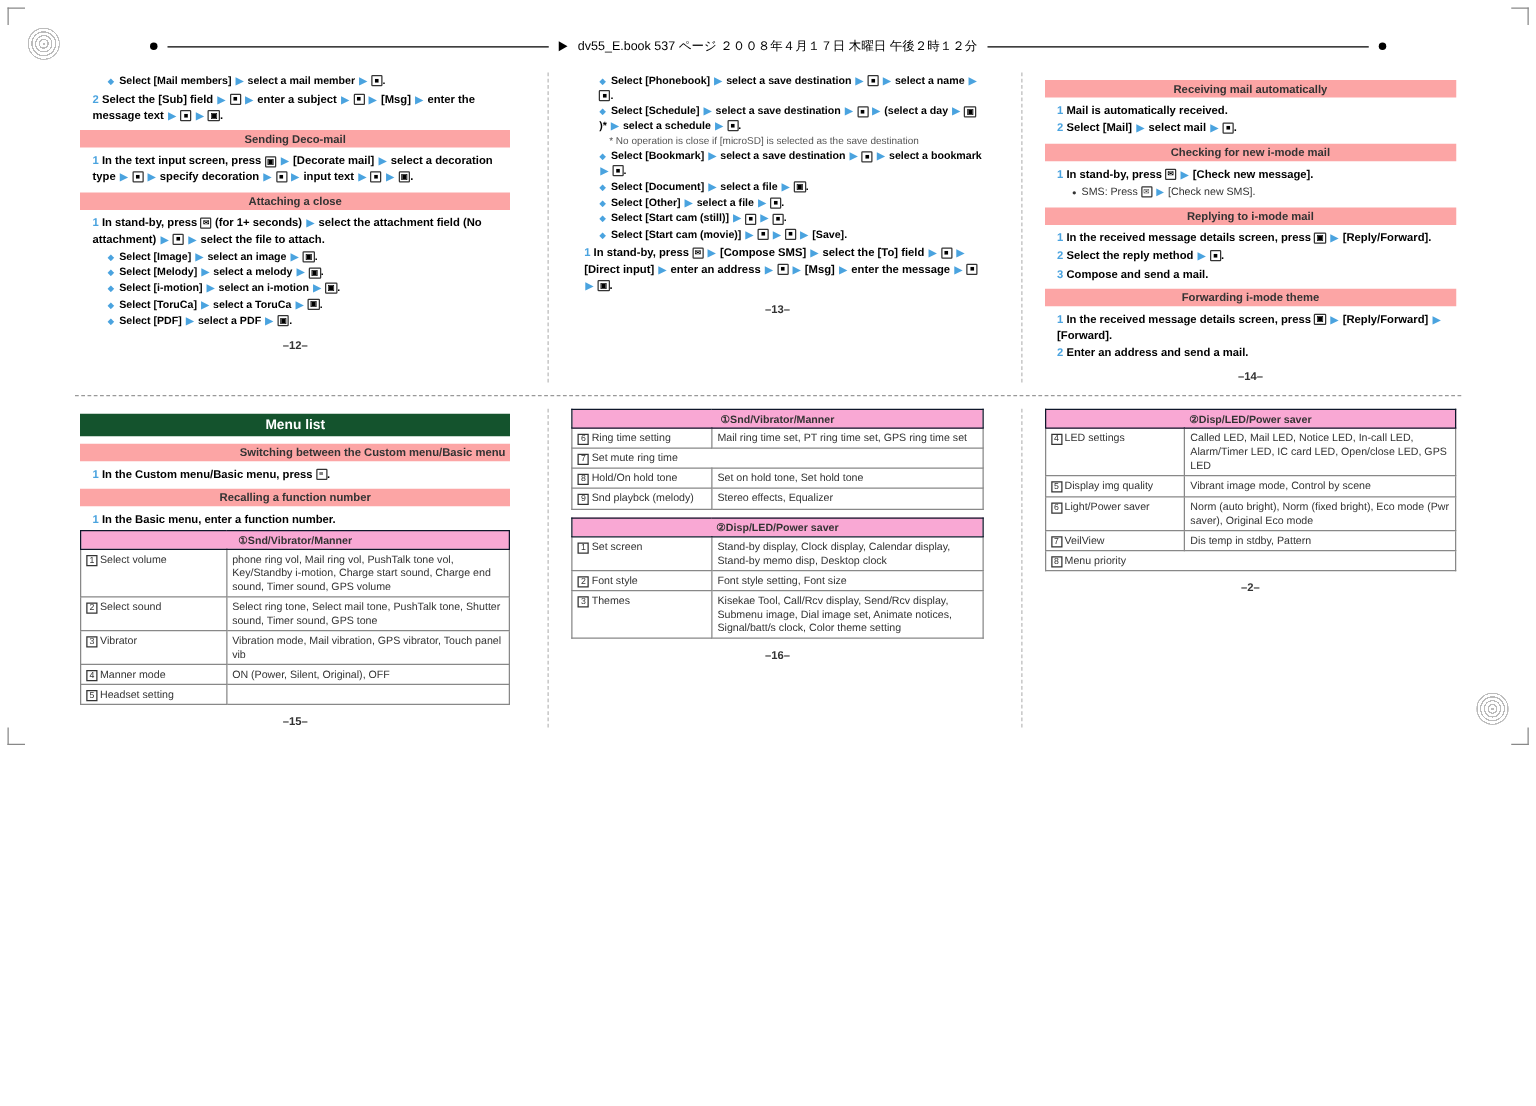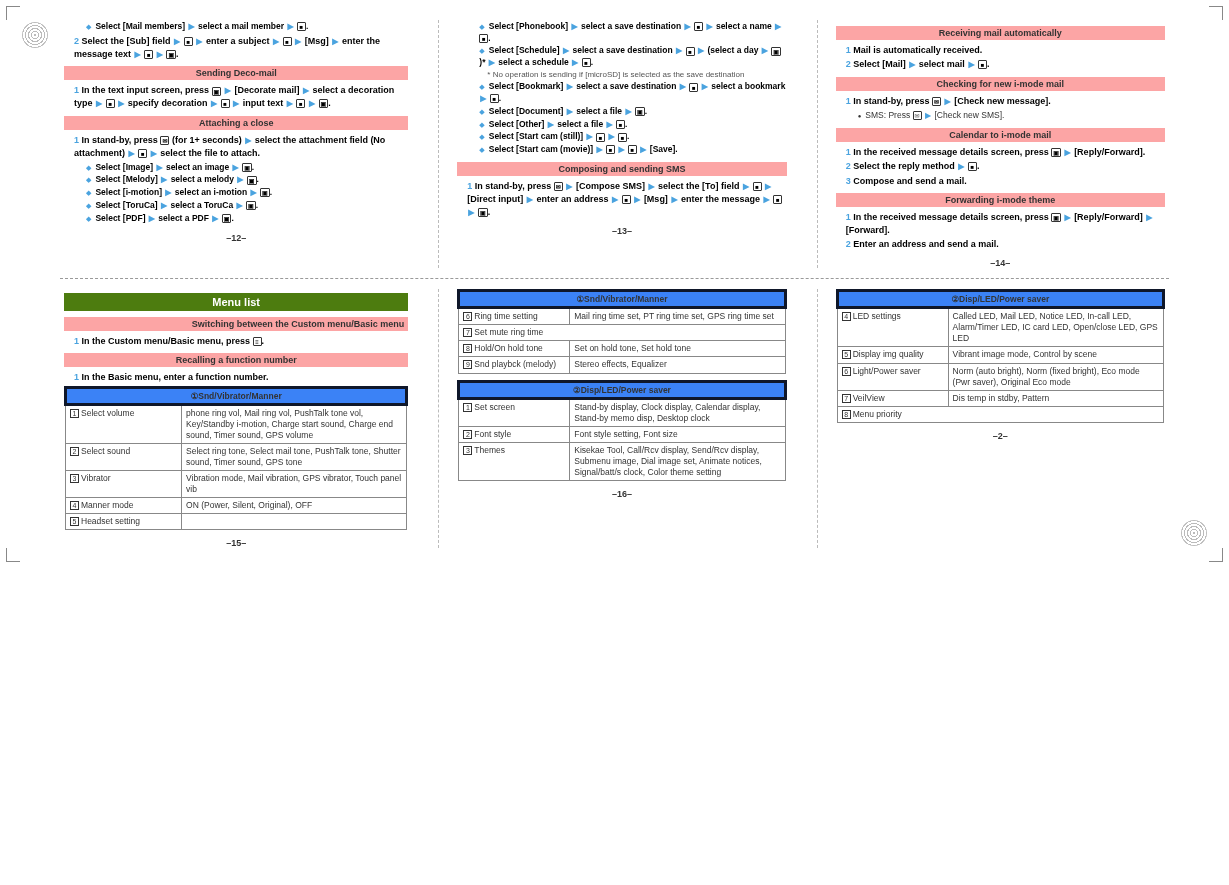--- a/index.html
+++ b/index.html
@@ -17,46 +17,54 @@
   .header-bar .line { flex: 1; height: 1px; background: #000; }
   .header-bar .txt { font-size: 10px; color: #000; white-space: nowrap; }
   .dot { width: 6px; height: 6px; background: #000; border-radius: 50%; }
   .arrowhead { width: 0; height: 0; border-top: 4px solid transparent; border-bottom: 4px solid transparent; border-left: 7px solid #000; }
   .hr-dashed { border: 0; border-top: 1px dashed #999; margin: 10px 0; }
   .grid { display: grid; grid-template-columns: 1fr 1fr 1fr; gap: 26px; }
   .col { padding: 0 4px; position: relative; }
   .col + .col { border-left: 1px dashed #bbb; padding-left: 18px; }
   .cut-here { position: absolute; left: 40px; top: 440px; writing-mode: vertical-rl; font-size: 8px; color: #666; }
   .sect-head { background: #fca5a5; text-align: center; font-weight: bold; padding: 2px 4px; margin: 6px 0 4px 0; font-size: 9px; }
-  .menu-head { background: #4d7c0f; color: #fff; text-align: center; font-weight: bold; padding: 3px 4px; margin: 4px 0 6px 0; font-size: 11px; }
+  .menu-head { background: #14532d; color: #fff; text-align: center; font-weight: bold; padding: 3px 4px; margin: 4px 0 6px 0; font-size: 11px; }
   .step { margin: 2px 0 2px 10px; line-height: 1.35; }
   .step-num { color: #4aa3df; font-weight: bold; }
   .bullet { margin: 1px 0 1px 22px; line-height: 1.35; font-size: 8.5px; }
   .bullet::before { content: "◆"; color: #4aa3df; margin-right: 4px; font-size: 7px; }
   .sub-bullet { margin: 1px 0 1px 22px; line-height: 1.35; font-size: 8.5px; }
   .sub-bullet::before { content: "●"; color: #333; margin-right: 4px; font-size: 6px; }
   .note { margin: 1px 0 1px 30px; font-size: 8px; color: #555; line-height: 1.3; }
   .tri { color: #4aa3df; font-size: 8px; padding: 0 1px; }
   .icon { display: inline-block; min-width: 9px; height: 9px; border: 1px solid #333; font-size: 6px; line-height: 8px; text-align: center; padding: 0 1px; vertical-align: middle; border-radius: 1px; }
   .pagenum { text-align: center; font-size: 9px; font-weight: bold; margin-top: 8px; }
   table.menu { border-collapse: collapse; width: 100%; font-size: 8.5px; margin-bottom: 6px; }
-  table.menu th { background: #3b82f6; text-align: center; font-weight: bold; padding: 2px 4px; border: 3px solid #0f172a; }
+  table.menu th { background: #f9a8d4; text-align: center; font-weight: bold; padding: 2px 4px; border: 1px solid #0f172a; }
   table.menu td { border: 1px solid #888; padding: 2px 4px; vertical-align: top; line-height: 1.3; }
   table.menu td.k { width: 34%; }
   .numbox { display: inline-block; border: 1px solid #333; min-width: 9px; height: 9px; font-size: 7px; line-height: 8px; text-align: center; margin-right: 2px; }
   b { color: #000; }
 </style>
 </head>
 <body>
 
 <div class="sheet">
   <div class="crop-tl"></div>
   <div class="crop-tr"></div>
   <div class="rosette tl"></div>
 
+  <div class="header-bar">
+    <span class="dot"></span>
+    <span class="line"></span>
+    <span class="arrowhead"></span>
+    <span class="txt">dv55_E.book  537 ページ  ２００８年４月１７日  木曜日  午後２時１２分</span>
+    <span class="line"></span>
+    <span class="dot"></span>
+  </div>
 
   <div class="cut-here"><cut here=""></cut></div>
 
   <div class="grid">
 
     <div class="col">
       <div id="p12top">
           <div class="bullet"><b>Select [Mail members] <span class="tri">▶</span> select a mail member <span class="tri">▶</span> <span class="icon">■</span>.</b></div>
         </div>
       <div class="step"><span class="step-num">2 </span><b>Select the [Sub] field <span class="tri">▶</span> <span class="icon">■</span> <span class="tri">▶</span> enter a subject <span class="tri">▶</span> <span class="icon">■</span> <span class="tri">▶</span> [Msg] <span class="tri">▶</span> enter the message text <span class="tri">▶</span> <span class="icon">■</span> <span class="tri">▶</span> <span class="icon">▣</span>.</b></div>
@@ -74,44 +82,43 @@
           <div class="bullet"><b>Select [PDF] <span class="tri">▶</span> select a PDF <span class="tri">▶</span> <span class="icon">▣</span>.</b></div>
         </div>
 
       <div class="pagenum">–12–</div>
     </div>
 
     <div class="col">
       <div id="p13bullets">
           <div class="bullet"><b>Select [Phonebook] <span class="tri">▶</span> select a save destination <span class="tri">▶</span> <span class="icon">■</span> <span class="tri">▶</span> select a name <span class="tri">▶</span> <span class="icon">■</span>.</b></div>
           <div class="bullet"><b>Select [Schedule] <span class="tri">▶</span> select a save destination <span class="tri">▶</span> <span class="icon">■</span> <span class="tri">▶</span> (select a day <span class="tri">▶</span> <span class="icon">▣</span>)* <span class="tri">▶</span> select a schedule <span class="tri">▶</span> <span class="icon">■</span>.</b></div>
-          <div class="note">*    No operation is sending if [microSD] is selected as the save destination</div>
+          <div class="note">*    No operation is close if [microSD] is selected as the save destination</div>
           <div class="bullet"><b>Select [Bookmark] <span class="tri">▶</span> select a save destination <span class="tri">▶</span> <span class="icon">■</span> <span class="tri">▶</span> select a bookmark <span class="tri">▶</span> <span class="icon">■</span>.</b></div>
           <div class="bullet"><b>Select [Document] <span class="tri">▶</span> select a file <span class="tri">▶</span> <span class="icon">▣</span>.</b></div>
           <div class="bullet"><b>Select [Other] <span class="tri">▶</span> select a file <span class="tri">▶</span> <span class="icon">■</span>.</b></div>
           <div class="bullet"><b>Select [Start cam (still)] <span class="tri">▶</span> <span class="icon">■</span> <span class="tri">▶</span> <span class="icon">■</span>.</b></div>
           <div class="bullet"><b>Select [Start cam (movie)] <span class="tri">▶</span> <span class="icon">■</span> <span class="tri">▶</span> <span class="icon">■</span> <span class="tri">▶</span> [Save].</b></div>
         </div>
 
-      <div class="sect-head">Composing and sending SMS</div>
       <div class="step"><span class="step-num">1 </span><b>In stand-by, press <span class="icon">✉</span> <span class="tri">▶</span> [Compose SMS] <span class="tri">▶</span> select the [To] field <span class="tri">▶</span> <span class="icon">■</span> <span class="tri">▶</span> [Direct input] <span class="tri">▶</span> enter an address <span class="tri">▶</span> <span class="icon">■</span> <span class="tri">▶</span> [Msg] <span class="tri">▶</span> enter the message <span class="tri">▶</span> <span class="icon">■</span> <span class="tri">▶</span> <span class="icon">▣</span>.</b></div>
 
       <div class="pagenum">–13–</div>
     </div>
 
     <div class="col">
       <div class="sect-head">Receiving mail automatically</div>
       <div class="step"><span class="step-num">1 </span><b>Mail is automatically received.</b></div>
       <div class="step"><span class="step-num">2 </span><b>Select [Mail] <span class="tri">▶</span> select mail <span class="tri">▶</span> <span class="icon">■</span>.</b></div>
 
       <div class="sect-head">Checking for new i-mode mail</div>
       <div class="step"><span class="step-num">1 </span><b>In stand-by, press <span class="icon">✉</span> <span class="tri">▶</span> [Check new message].</b></div>
       <div class="sub-bullet">SMS: Press <span class="icon">✉</span> <span class="tri">▶</span> [Check new SMS].</div>
 
-      <div class="sect-head">Calendar to i-mode mail</div>
+      <div class="sect-head">Replying to i-mode mail</div>
       <div class="step"><span class="step-num">1 </span><b>In the received message details screen, press <span class="icon">▣</span> <span class="tri">▶</span> [Reply/Forward].</b></div>
       <div class="step"><span class="step-num">2 </span><b>Select the reply method <span class="tri">▶</span> <span class="icon">■</span>.</b></div>
       <div class="step"><span class="step-num">3 </span><b>Compose and send a mail.</b></div>
 
       <div class="sect-head">Forwarding i-mode theme</div>
       <div class="step"><span class="step-num">1 </span><b>In the received message details screen, press <span class="icon">▣</span> <span class="tri">▶</span> [Reply/Forward] <span class="tri">▶</span> [Forward].</b></div>
       <div class="step"><span class="step-num">2 </span><b>Enter an address and send a mail.</b></div>
 
       <div class="pagenum">–14–</div>
     </div>

